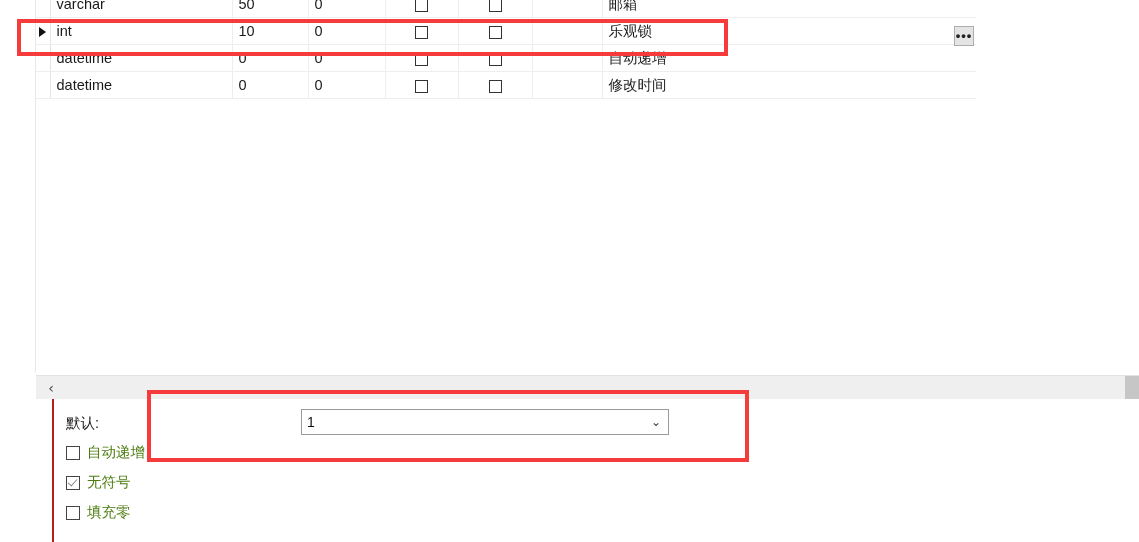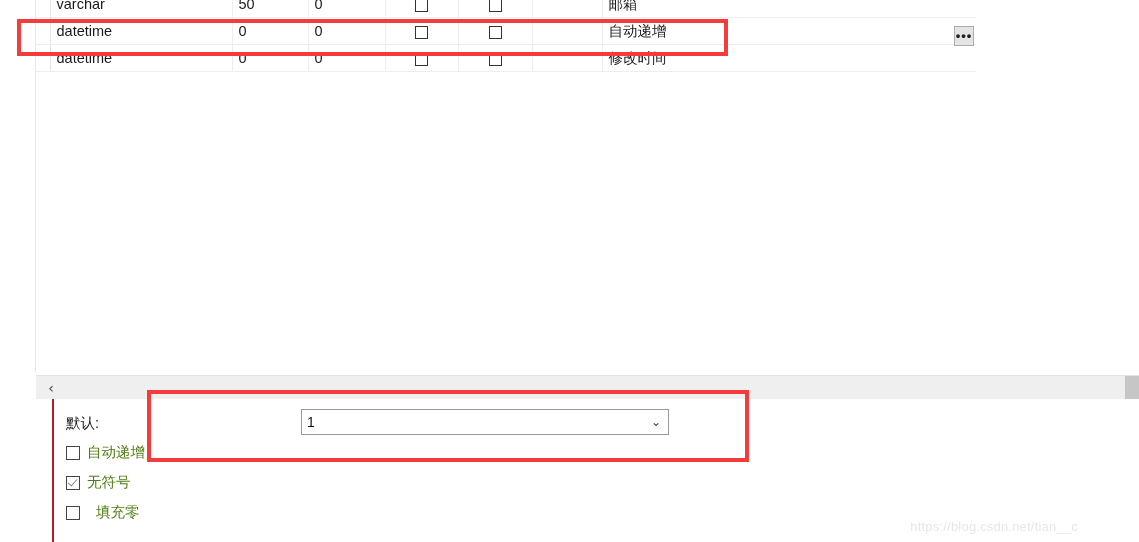--- a/index.html
+++ b/index.html
@@ -168,21 +168,21 @@
   }
   .check-row {
     position: absolute;
     left: 12px;
     display: flex;
     align-items: center;
     cursor: pointer;
   }
   #chk-autoinc-row { top: 44px; }
   #chk-unsigned-row { top: 74px; justify-content: space-between; }
-  #chk-zerofill-row { top: 104px; gap: 9px; }
+  #chk-zerofill-row { top: 104px; }
   .pbox {
     width: 14px; height: 14px;
     border: 1px solid #444444;
     background: #ffffff;
     margin-right: 7px;
     position: relative;
     flex: 0 0 auto;
   }
   .pbox.checked::after {
     content: "";
@@ -253,20 +253,36 @@
           <td class="c-chk">
             <span class="cell-check"></span>
           </td>
           <td class="c-chk">
             <span class="cell-check"></span>
           </td>
           <td></td>
           <td class="c-last">邮箱</td>
         </tr>
         <tr>
+          <td class="c-sel">
+            <span class="row-marker"></span>
+          </td>
+          <td>int</td>
+          <td>10</td>
+          <td>0</td>
+          <td class="c-chk">
+            <span class="cell-check"></span>
+          </td>
+          <td class="c-chk">
+            <span class="cell-check"></span>
+          </td>
+          <td></td>
+          <td class="c-last">乐观锁</td>
+        </tr>
+        <tr>
           <td class="c-sel"></td>
           <td>datetime</td>
           <td>0</td>
           <td>0</td>
           <td class="c-chk">
             <span class="cell-check"></span>
           </td>
           <td class="c-chk">
             <span class="cell-check"></span>
           </td>
@@ -322,15 +338,14 @@
 
     <div class="check-row" id="chk-zerofill-row">
       <span class="pbox"></span>
       <span class="plabel">填充零</span>
     </div>
   </div>
 
   <div class="redbox" id="redbox-row"></div>
   <div class="redbox" id="redbox-default"></div>
 
-  <div id="watermark">https://blog.csdn.net/tian__c</div>
 
 </div>
 
 </body></html>

